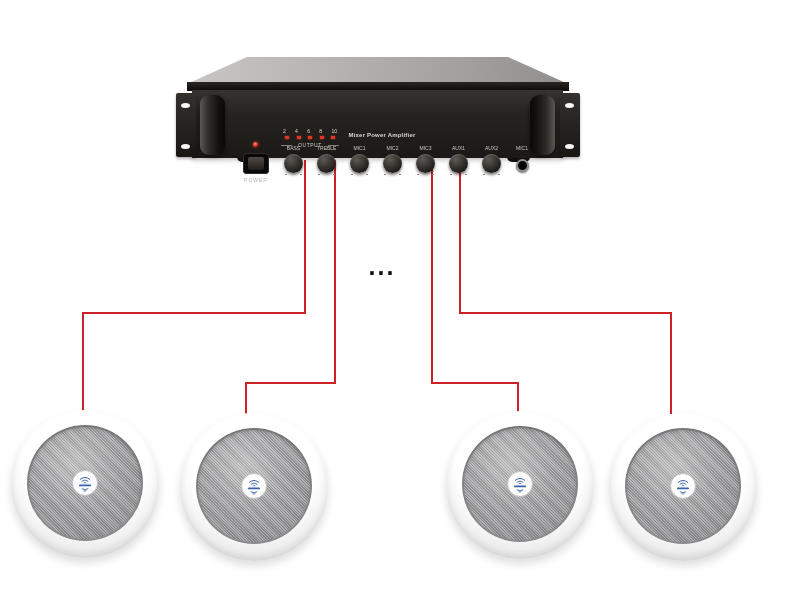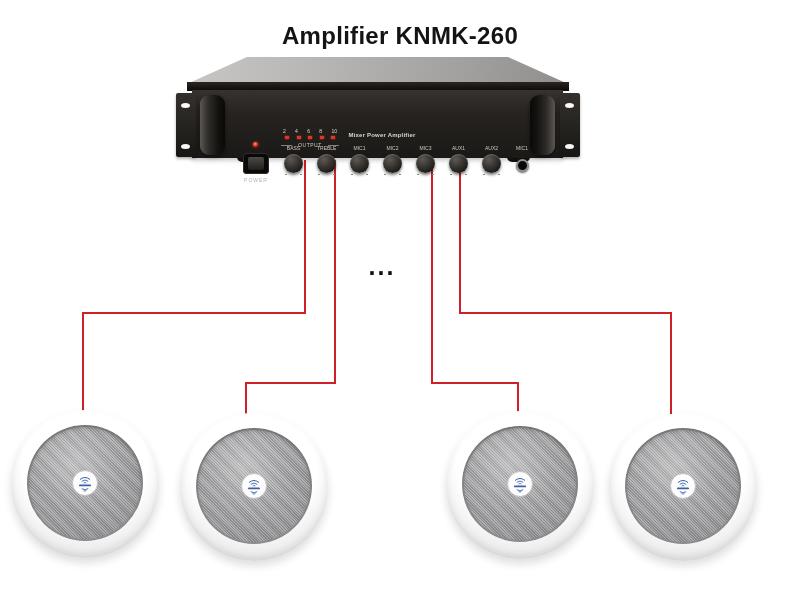--- a/index.html
+++ b/index.html
@@ -96,21 +96,20 @@
   .s1{left:11px;top:410px;}
   .s2{left:180px;top:413px;}
   .s3{left:446px;top:411px;}
   .s4{left:609px;top:413px;}
 </style>
 </head>
 <body>
 
 <div class="stage">
 
-  <div class="title">Amplifier KNMK-260</div>
 
   <svg class="wires" id="wires" width="800" height="599">
       <polyline points="305,160 305,313 83,313 83,413" fill="none" stroke="#ce2127" stroke-width="2"></polyline>
       <polyline points="335,160 335,383 246,383 246,415" fill="none" stroke="#ce2127" stroke-width="2"></polyline>
       <polyline points="432,160 432,383 518,383 518,413" fill="none" stroke="#ce2127" stroke-width="2"></polyline>
       <polyline points="460,160 460,313 671,313 671,415" fill="none" stroke="#ce2127" stroke-width="2"></polyline>
     </svg>
 
   <div class="ellipsis">...</div>
 

